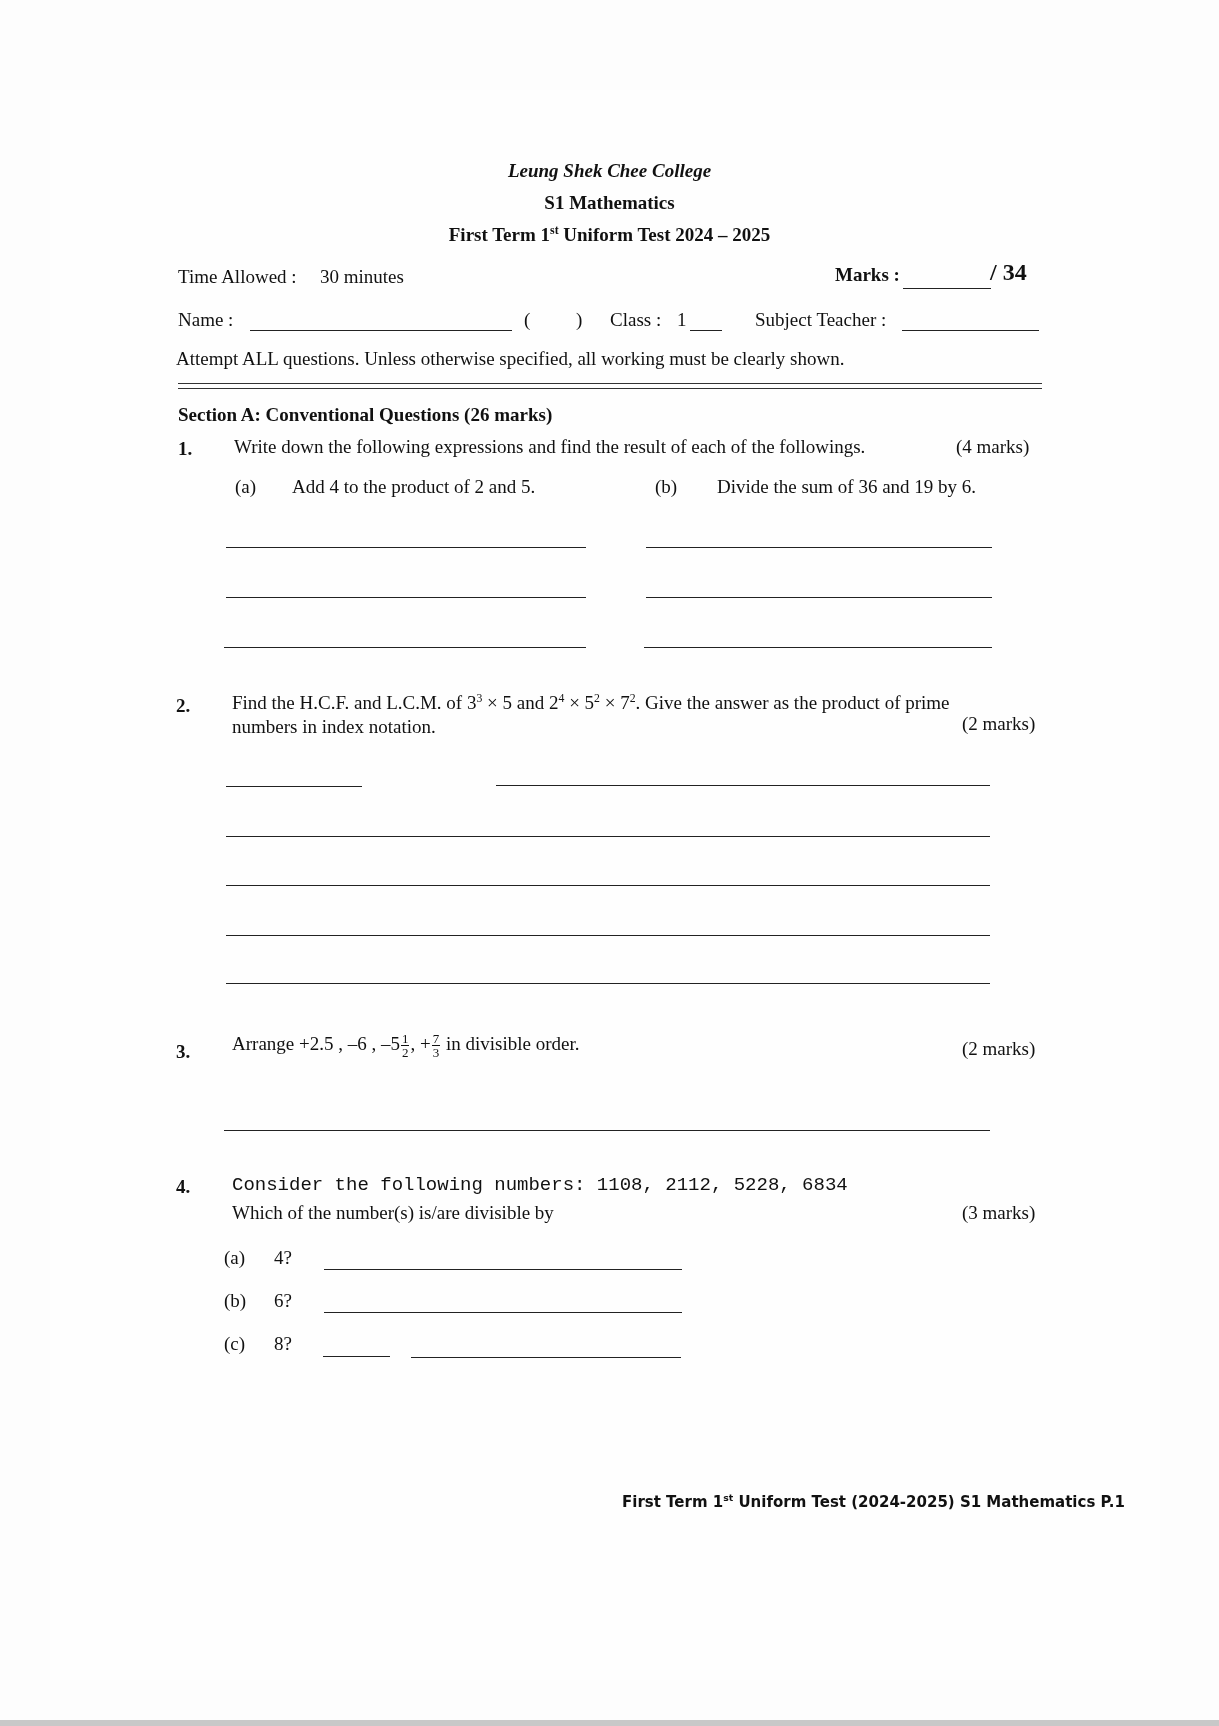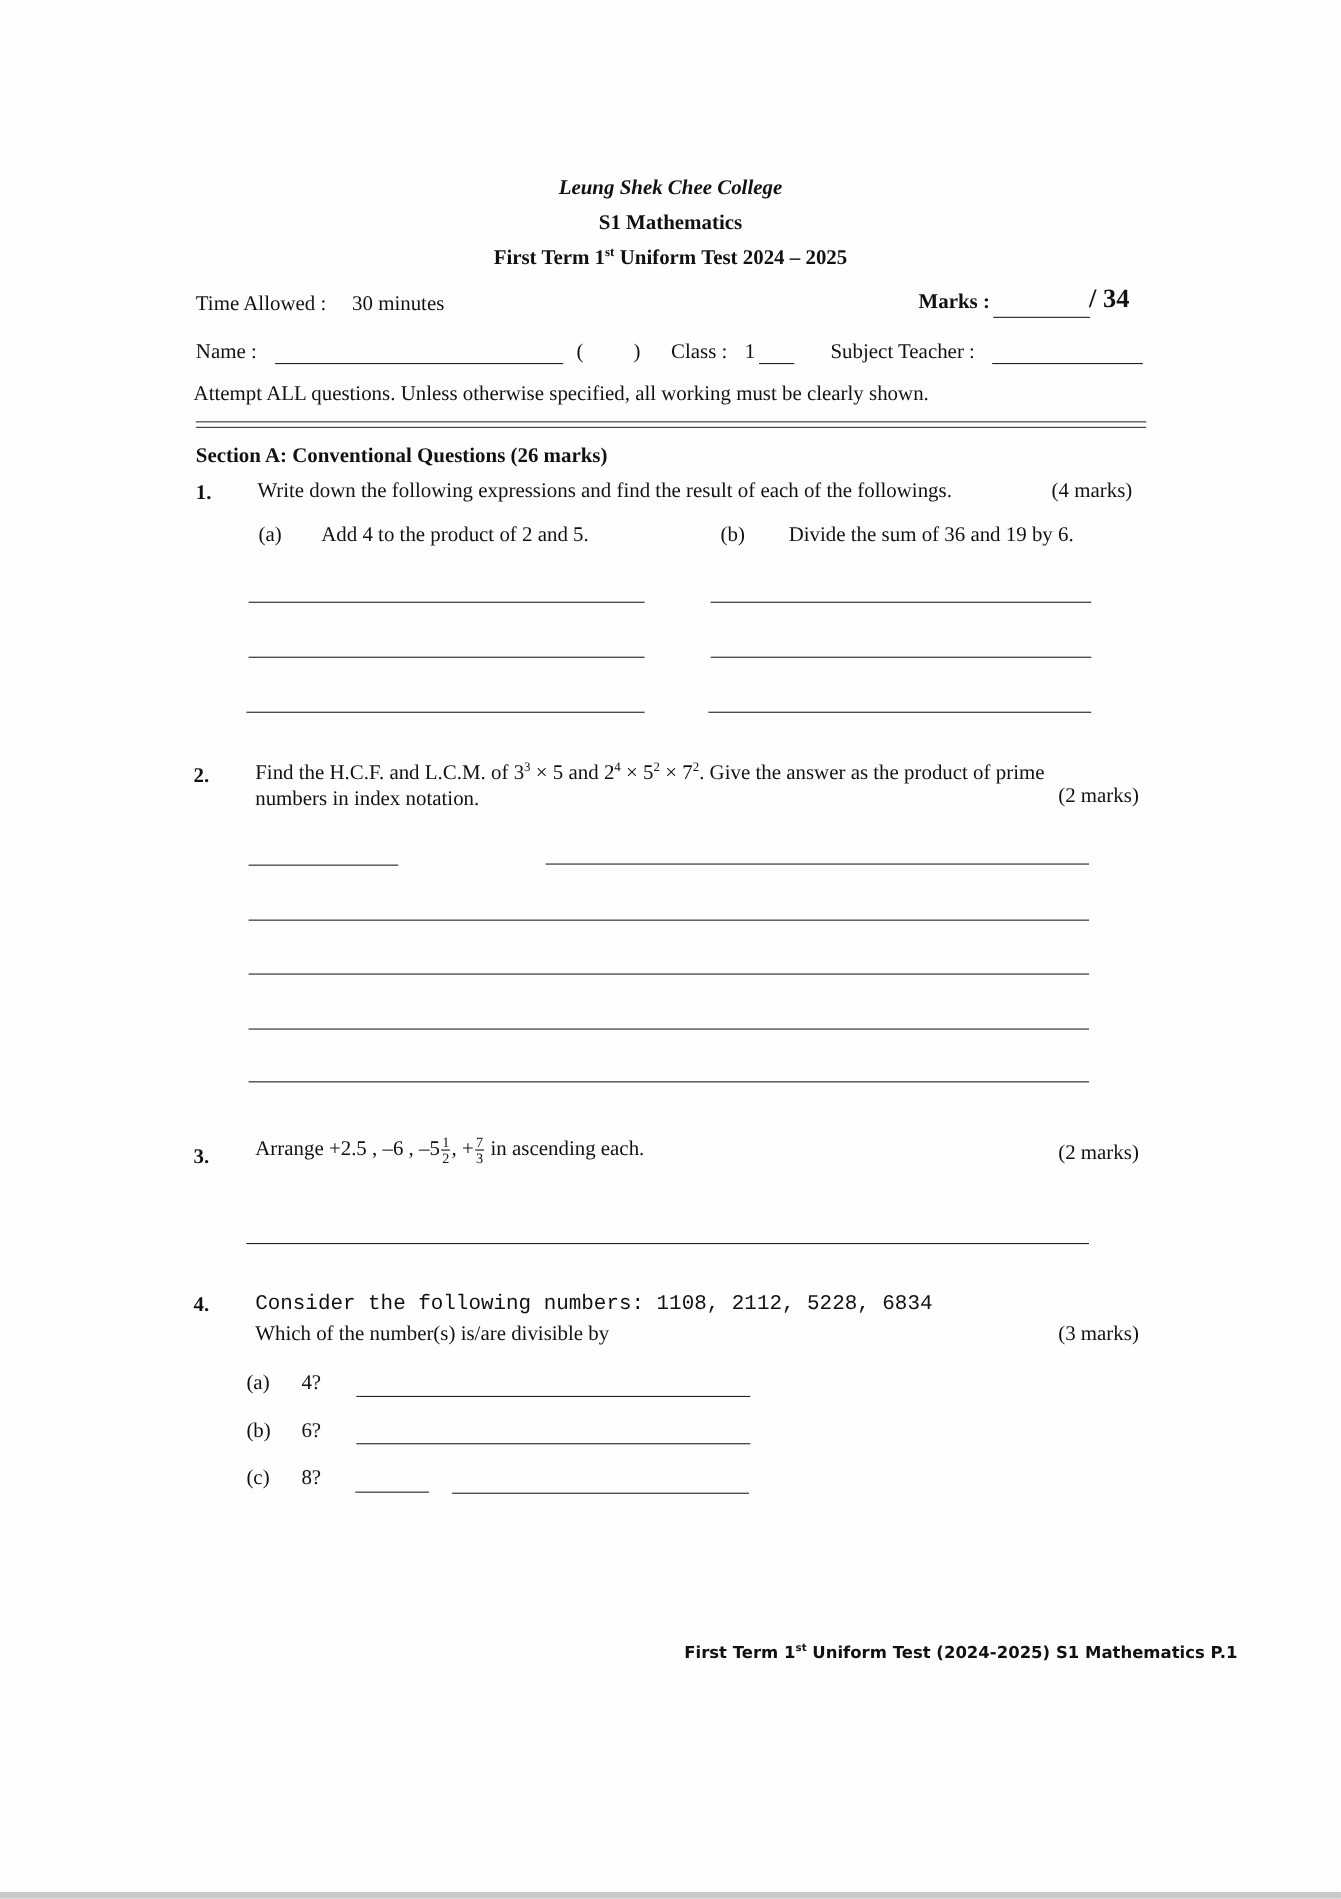--- a/index.html
+++ b/index.html
@@ -76,21 +76,21 @@
 
 <div class="line" style="left:226px; top:786px; width:136px;"></div>
 <div class="line" style="left:496px; top:785px; width:494px;"></div>
 <div class="line" style="left:226px; top:836px; width:764px;"></div>
 <div class="line" style="left:226px; top:885px; width:764px;"></div>
 <div class="line" style="left:226px; top:935px; width:764px;"></div>
 <div class="line" style="left:226px; top:983px; width:764px;"></div>
 
 <div class="abs bold t18" style="left:176px; top:1041px;">3.</div>
 <div class="abs t18" style="left:232px; top:1032px;">
-  <span>Arrange  +2.5 , –6 , –5</span><span class="frac"><span class="n">1</span><span>2</span></span><span>, +</span><span class="frac"><span class="n">7</span><span>3</span></span><span>  in ascending each.</span>
+  <span>Arrange  +2.5 , –6 , –5</span><span class="frac"><span class="n">1</span><span>2</span></span><span>, +</span><span class="frac"><span class="n">7</span><span>3</span></span><span>  in divisible order.</span>
 </div>
 <div class="abs t18" style="left:962px; top:1038px;">(2 marks)</div>
 <div class="line" style="left:224px; top:1130px; width:766px;"></div>
 
 <div class="abs bold t18" style="left:176px; top:1176px;">4.</div>
 <div class="abs t18" style="left:232px; top:1174px;font-family:Liberation Mono, monospace;">Consider the following numbers: 1108, 2112, 5228, 6834</div>
 <div class="abs t18" style="left:232px; top:1202px;">Which of the number(s) is/are divisible by</div>
 <div class="abs t18" style="left:962px; top:1202px;">(3 marks)</div>
 
 <div class="abs t18" style="left:224px; top:1247px;">(a)</div>

